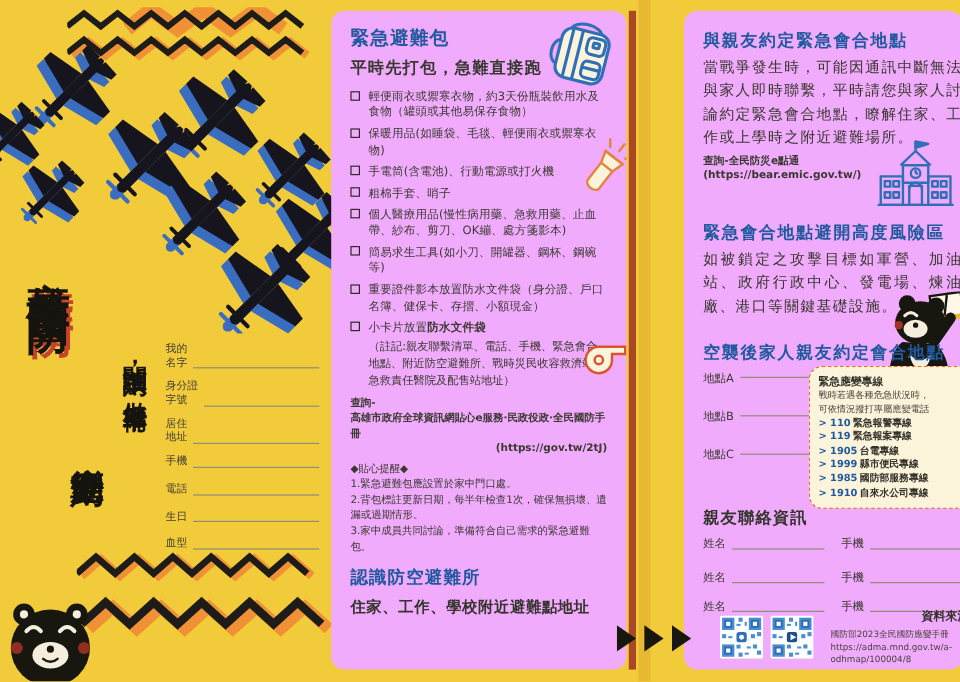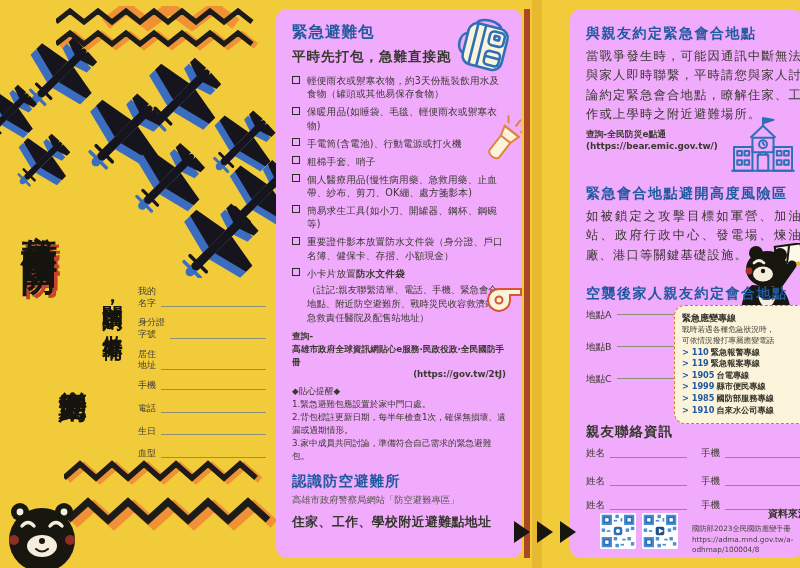--- a/index.html
+++ b/index.html
@@ -301,21 +301,20 @@
   </div>
 
   <div class="m-tips">
     <div class="t-title">◆貼心提醒◆</div>
     <div>1.緊急避難包應設置於家中門口處。</div>
     <div>2.背包標註更新日期，每半年檢查1次，確保無損壞、遺漏或過期情形。</div>
     <div>3.家中成員共同討論，準備符合自己需求的緊急避難包。</div>
   </div>
 
   <div class="m-h2 h-blue">認識防空避難所</div>
-  <div class="m-h2sub">高雄市政府警察局網站「防空避難專區」</div>
   <div class="m-h3">住家、工作、學校附近避難點地址</div>
 
 </div>
 
 <div class="fold-gold"></div>
 <div class="fold-red"></div>
 
 <div class="card card-right" style="position:absolute">
   <div class="r-block r-title h-blue" style="top:16px">與親友約定緊急會合地點</div>
   <div class="r-block r-par" style="top:38px">當戰爭發生時，可能因通訊中斷無法與家人即時聯繫，平時請您與家人討論約定緊急會合地點，瞭解住家、工作或上學時之附近避難場所。</div>

